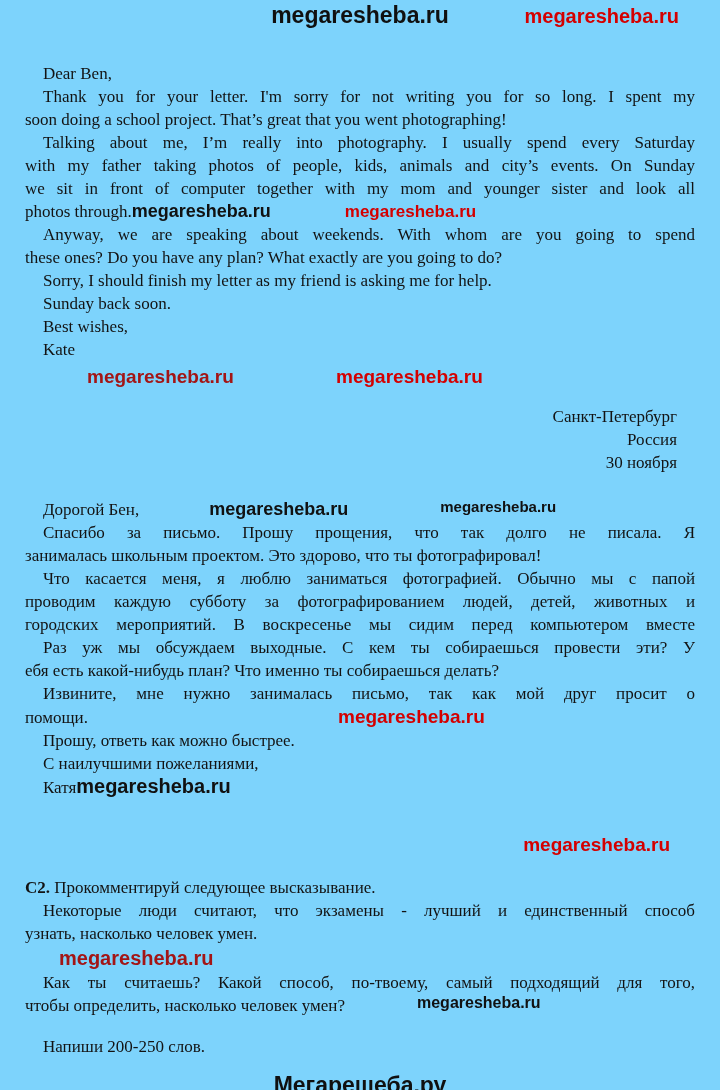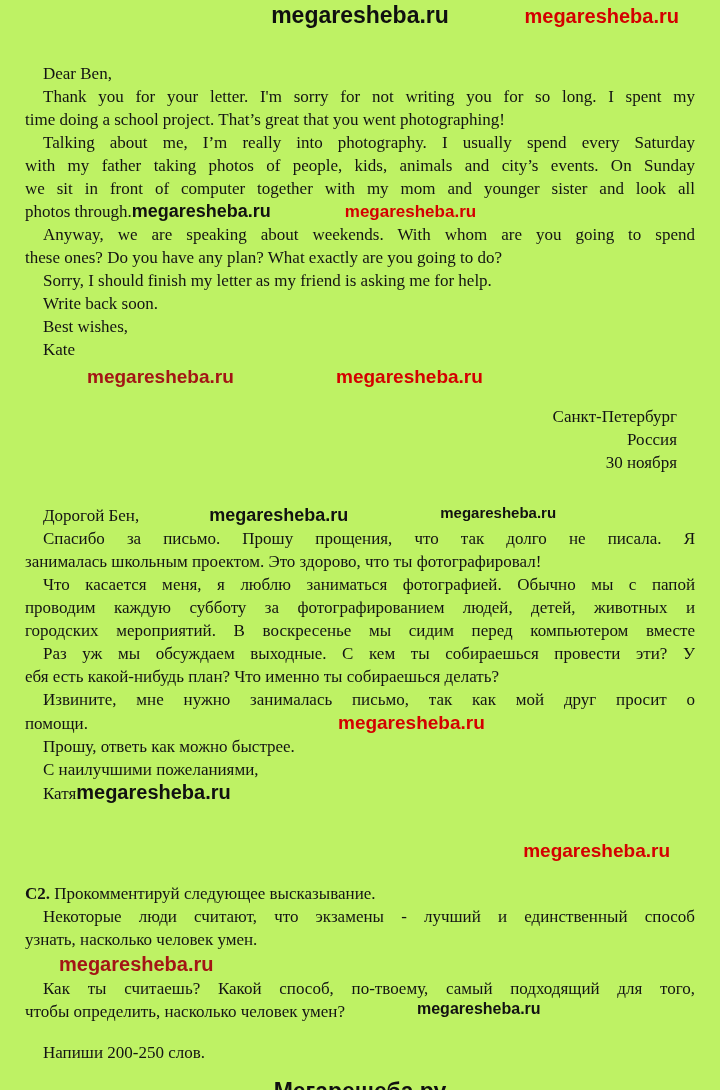--- a/index.html
+++ b/index.html
@@ -1,33 +1,33 @@
 <!DOCTYPE html>
 <html><head>
 <meta charset="utf-8">
 <style>
   html,body{margin:0;padding:0;}
   body{width:720px;height:1090px;background:#ffffff;font-family:"Liberation Serif",serif;font-size:17px;color:#131313;}
-  .page{position:relative;width:720px;height:1090px;padding:0 25px;box-sizing:border-box;overflow:hidden;background:#bef264;}
+  .page{position:relative;width:720px;height:1090px;padding:0 25px;box-sizing:border-box;overflow:hidden;background:#7dd3fc;}
   .header{position:relative;padding-top:2px;height:32px;}
   .site-title{text-align:center;font-family:"Liberation Sans",sans-serif;font-weight:700;font-size:23px;color:#101010;}
   .corner{position:absolute;top:5px;right:16px;font-size:20px;}
   .wm{font-family:"Liberation Sans",sans-serif;font-weight:700;color:#111111;white-space:nowrap;}
   .wm.red{color:#d40000;}
   .wm.darkred{color:#a31515;}
   .wm.lg{font-size:19px;}
   .wm.xl{font-size:20px;}
   .wm.md{font-size:18px;}
   .wm.sm{font-size:15px;}
   .wm.xs{font-size:16px;}
   .ln{display:block;line-height:23px;}
   .j{text-align:justify;text-align-last:justify;}
   .ind{text-indent:18px;}
   .letter{margin-top:28px;}
-  .letter-ru{margin-top:30px;}
+  .letter-ru{margin-top:24px;}
   .address{text-align:right;padding-right:18px;margin-top:16px;}
   .wm-row{line-height:23px;}
   .row1{margin-top:4px;}
   .row2{margin-top:34px;text-align:right;}
   .row3{margin-top:2px;}
   .task{margin-top:19px;}
   .q{margin-top:0;}
   .instruction{margin-top:18px;}
   .footer{margin-top:14px;text-align:center;font-family:"Liberation Sans",sans-serif;font-weight:700;font-size:23px;color:#101010;}
   .raised{position:relative;top:-3px;}
@@ -39,29 +39,29 @@
 <div class="page">
 
   <div class="header">
     <div class="site-title">megaresheba.ru</div>
     <div class="wm red corner">megaresheba.ru</div>
   </div>
 
   <section class="letter">
     <span class="ln ind">Dear Ben,</span>
     <span class="ln j ind">Thank you for your letter. I'm sorry for not writing you for so long. I spent my</span>
-    <span class="ln">time doing a school project. That’s great that you went photographing!</span>
+    <span class="ln">soon doing a school project. That’s great that you went photographing!</span>
     <span class="ln j ind">Talking about me, I’m really into photography. I usually spend every Saturday</span>
     <span class="ln j">with my father taking photos of people, kids, animals and city’s events. On Sunday</span>
     <span class="ln j">we sit in front of computer together with my mom and younger sister and look all</span>
     <span class="ln"><span>photos through.</span><span class="wm md">megaresheba.ru</span><span class="wm red" style="margin-left:74px;font-size:17px;">megaresheba.ru</span></span>
     <span class="ln j ind">Anyway, we are speaking about weekends. With whom are you going to spend</span>
     <span class="ln">these ones? Do you have any plan? What exactly are you going to do?</span>
     <span class="ln ind">Sorry, I should finish my letter as my friend is asking me for help.</span>
-    <span class="ln ind">Write back soon.</span>
+    <span class="ln ind">Sunday back soon.</span>
     <span class="ln ind">Best wishes,</span>
     <span class="ln ind">Kate</span>
   </section>
 
   <div class="wm-row row1">
     <span class="wm darkred lg" style="margin-left:62px;">megaresheba.ru</span>
     <span class="wm red lg" style="margin-left:98px;">megaresheba.ru</span>
   </div>
 
   <div class="address">

